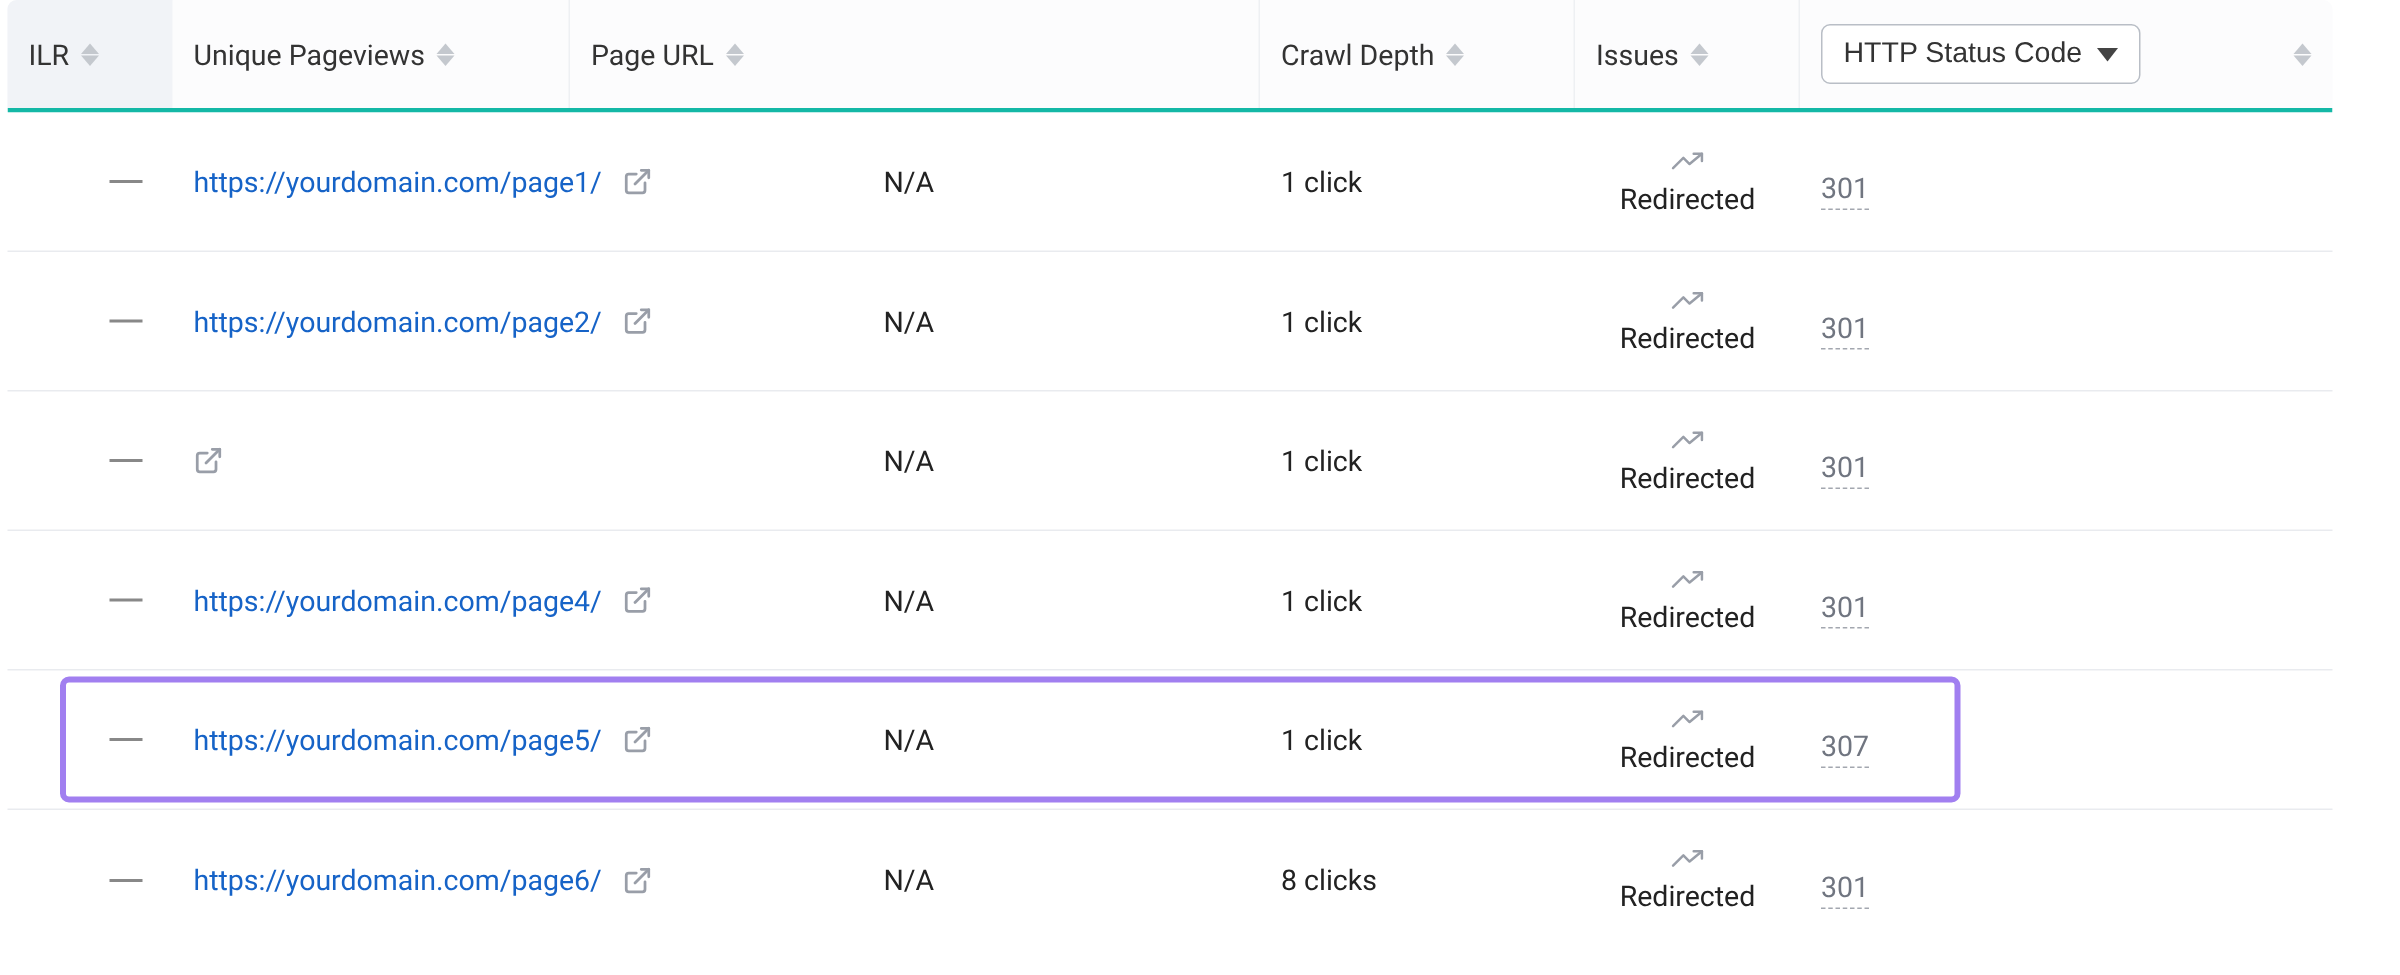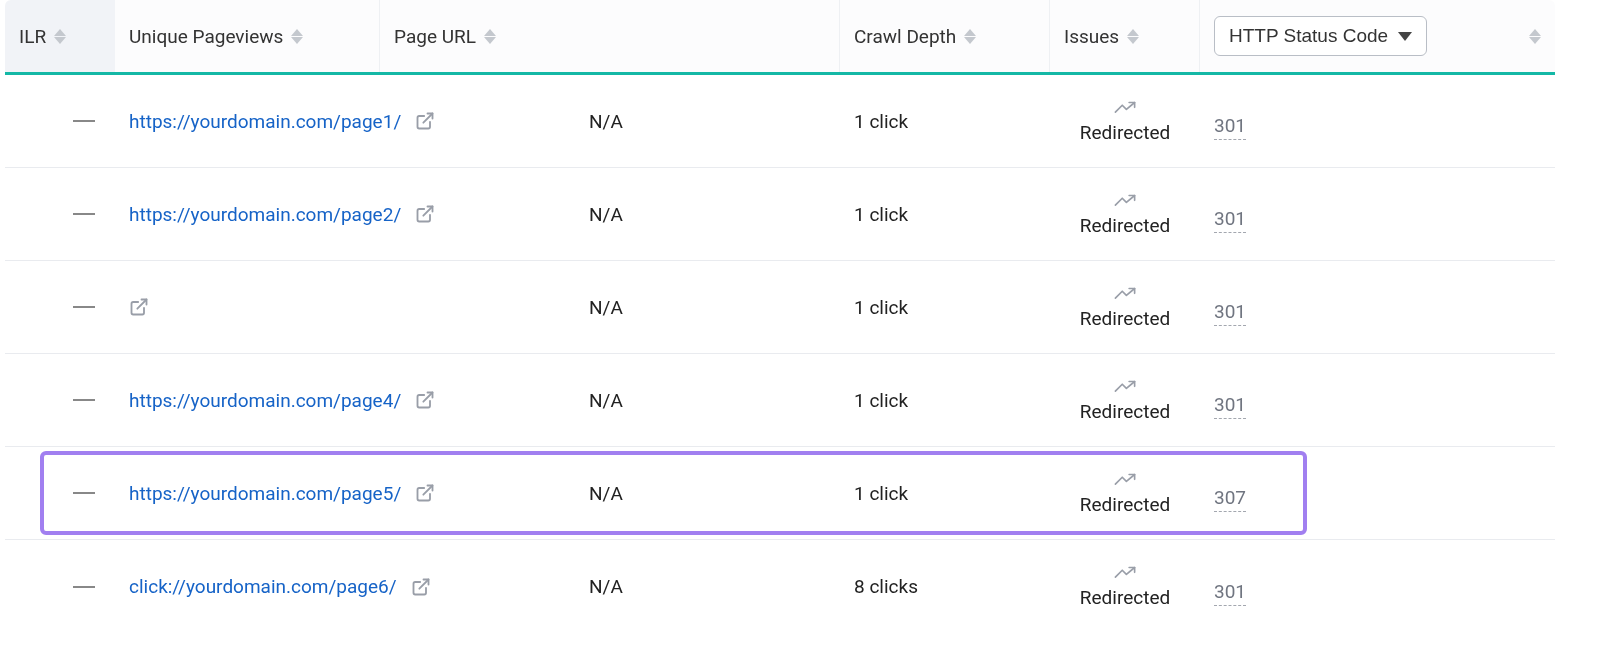--- a/index.html
+++ b/index.html
@@ -363,21 +363,21 @@
     <div class="td td-status">
       <span class="status-code">307</span>
     </div>
     <div class="highlight"></div>
   </div>
       <div class="tr">
     <div class="td td-ilr">
           <span class="dash"></span>
         </div>
     <div class="td td-url">
-      <a href="#">click://yourdomain.com/page6/</a>
+      <a href="#">https://yourdomain.com/page6/</a>
       <span class="ext-icon">
             <svg width="20" height="20" viewBox="0 0 24 24" fill="none" stroke="currentColor" stroke-width="2.2" stroke-linecap="round" stroke-linejoin="round">
               <path d="M18 13v6a2 2 0 0 1-2 2H5a2 2 0 0 1-2-2V8a2 2 0 0 1 2-2h6"></path>
               <polyline points="15 3 21 3 21 9"></polyline>
               <line x1="10" y1="14" x2="21" y2="3"></line>
             </svg>
           </span>
     </div>
     <div class="td td-uniq">N/A</div>
     <div class="td td-depth">8 clicks</div>

